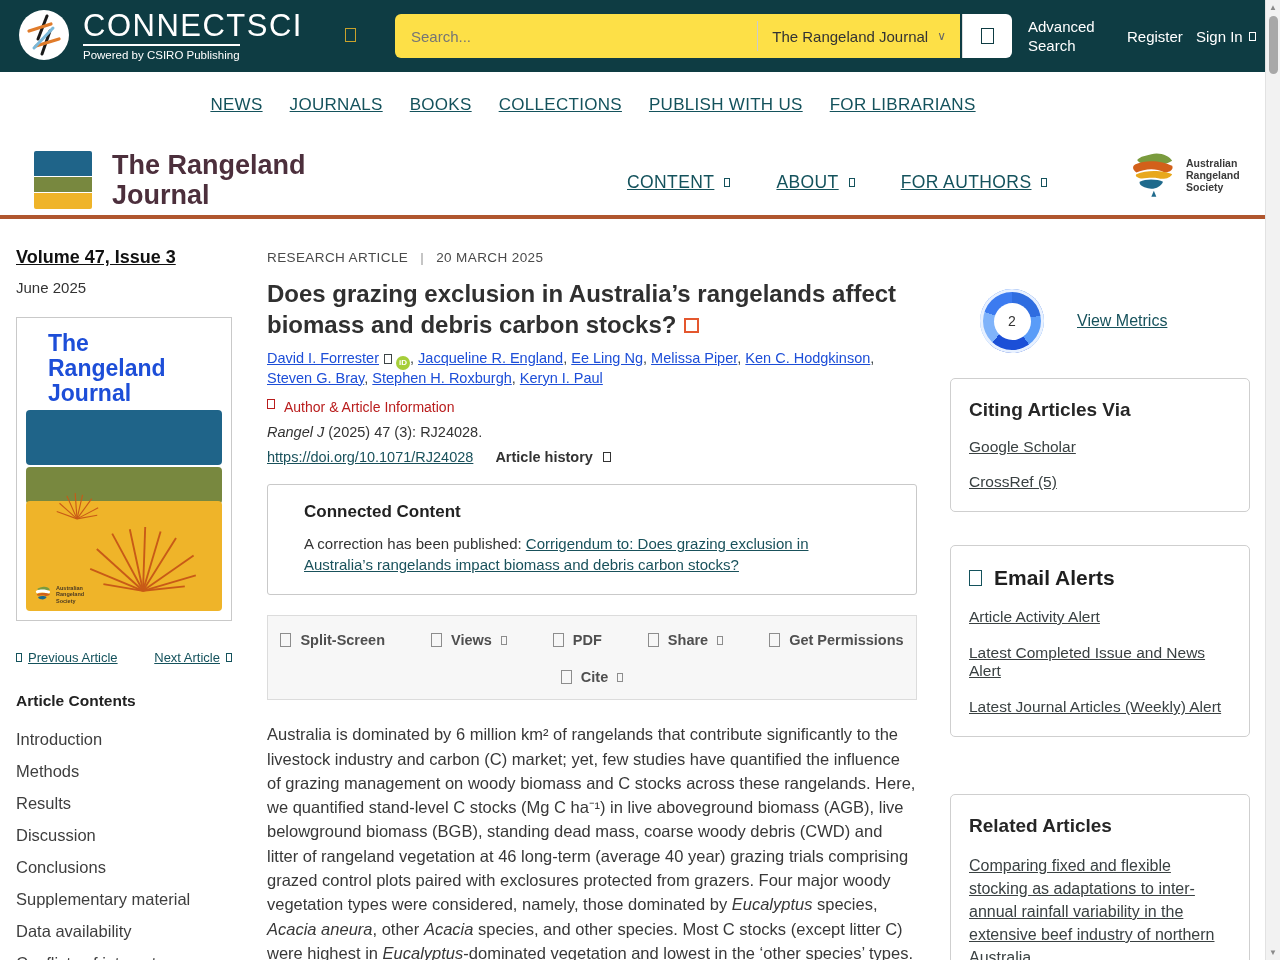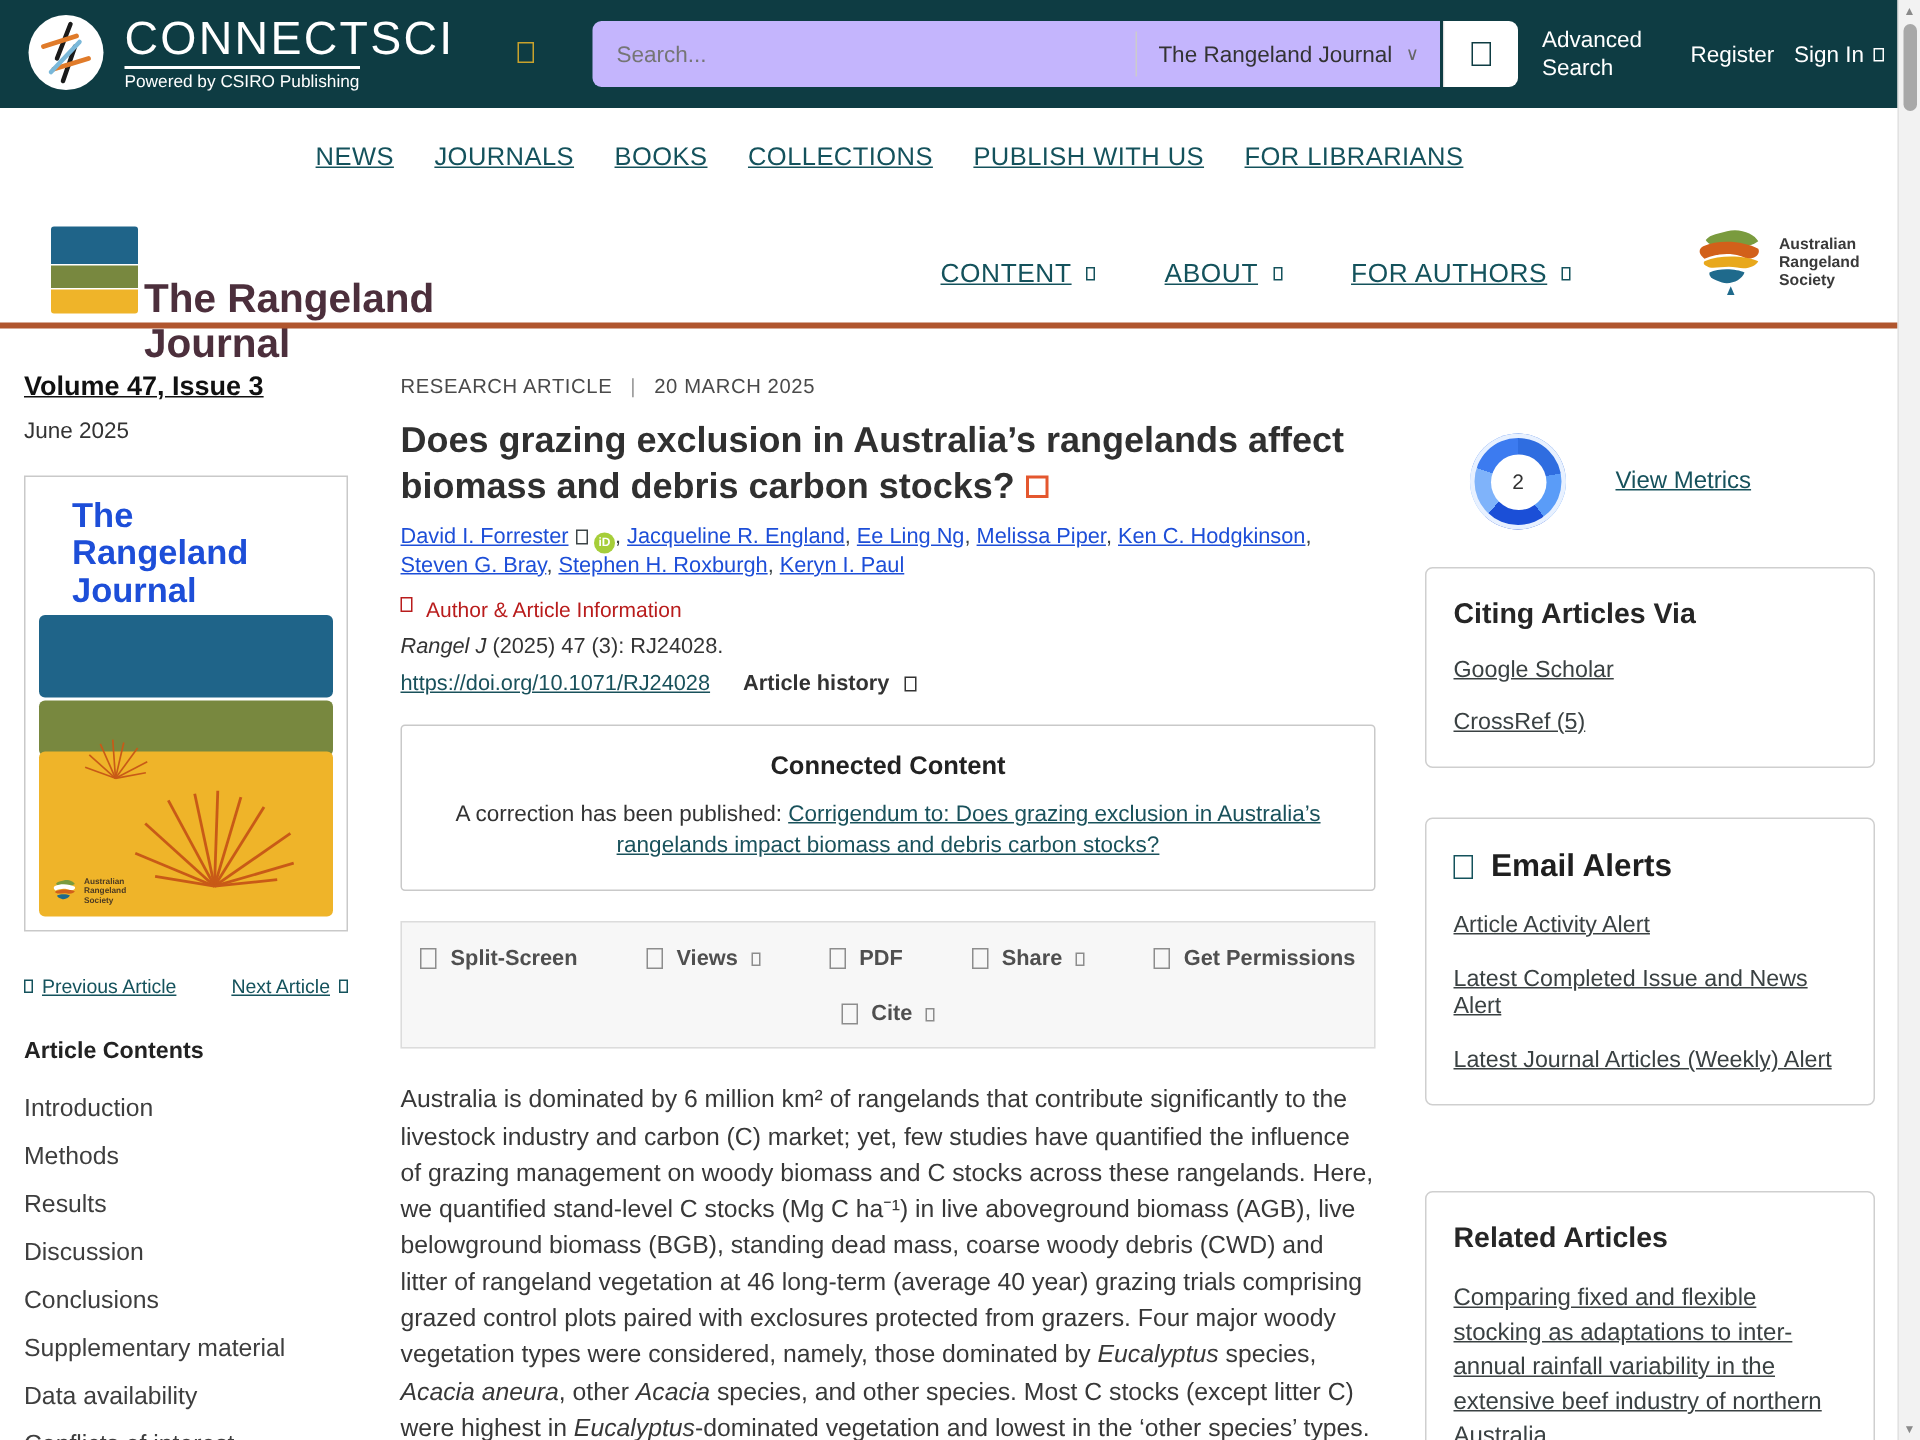--- a/index.html
+++ b/index.html
@@ -14,42 +14,42 @@
 
   
   .header { position:absolute; top:0; left:0; width:1280px; height:72px; background:#0e3c43; }
   .brand { position:absolute; left:18px; top:9px; display:flex; align-items:flex-start; }
   .brand-icon { width:52px; height:52px; }
   .brand-text { margin-left:13px; color:#fff; }
   .brand-name { font-size:31px; letter-spacing:1.5px; line-height:33px; font-weight:normal; }
   .brand-name b { font-weight:normal; }
   .brand-tagline { font-size:11.5px; margin-top:2px; padding-top:3px; border-top:2px solid #fff; width:max-content; }
   .menu-tofu { position:absolute; left:345px; top:28px; color:#c9a22c; }
-  .search-wrap { position:absolute; left:395px; top:14px; width:565px; height:44px; background:#c4b5fd; border-radius:6px 0 0 6px; display:flex; align-items:center; }
+  .search-wrap { position:absolute; left:395px; top:14px; width:565px; height:44px; background:#fde047; border-radius:6px 0 0 6px; display:flex; align-items:center; }
   .search-input { flex:1; height:100%; border:none; outline:none; background:transparent; font-size:15px; color:#333; padding:0 16px; }
   .search-divider { width:1px; height:30px; background:#ccc; }
   .search-scope { padding:0 14px; font-size:15px; color:#333; display:flex; align-items:center; gap:9px; cursor:pointer; white-space:nowrap; }
   .scope-caret { color:#666; font-size:12px; }
   .search-btn { position:absolute; left:962px; top:14px; width:50px; height:44px; background:#fff; border-radius:0 6px 6px 0; border-left:1px solid #ddd; display:flex; align-items:center; justify-content:center; color:#0e3c43; cursor:pointer; }
   .adv-search { position:absolute; left:1028px; top:17px; color:#fff; font-size:15px; line-height:19px; cursor:pointer; }
   .register { position:absolute; left:1127px; top:28px; color:#fff; font-size:15px; }
   .signin { position:absolute; left:1196px; top:28px; color:#fff; font-size:15px; display:flex; align-items:center; gap:6px; }
   .signin .tofu { width:7px; height:9px; border-width:1px; }
 
   
   .nav { position:absolute; top:72px; left:0; width:1186px; height:66px; background:#fff; display:flex; align-items:center; justify-content:center; gap:27px; }
   .nav-link { color:#14525c; font-size:17px; letter-spacing:0.3px; text-decoration:underline; }
 
   
   .banner { position:absolute; top:138px; left:0; width:1266px; height:77px; background:#fff; }
   .banner-logo { position:absolute; left:34px; top:13px; width:58px; height:58px; }
   .bl-blue { height:25px; background:#1f6489; border-radius:2px 2px 0 0; }
   .bl-green { height:15px; background:#78883f; margin-top:1px; }
   .bl-yellow { height:16px; background:#efb429; margin-top:1px; border-radius:0 0 2px 2px; }
-  .banner-title { position:absolute; left:96px; top:12px; font-size:27px; font-weight:bold; color:#4c2f3c; line-height:30px;margin-top:34px; }
+  .banner-title { position:absolute; left:112px; top:12px; font-size:27px; font-weight:bold; color:#4c2f3c; line-height:30px; }
   .banner-menus { position:absolute; left:627px; top:34px; display:flex; gap:46px; }
   .banner-menu { display:flex; align-items:center; gap:10px; color:#14525c; }
   .banner-menu a { color:#14525c; font-size:17.5px; letter-spacing:0.4px; text-decoration:underline; }
   .ars { position:absolute; left:1128px; top:13px; display:flex; align-items:center; gap:8px; }
   .ars-text { font-size:10.5px; line-height:12px; color:#3a3a3a; font-weight:bold; }
   .rule { position:absolute; top:215px; left:0; width:1280px; height:4px; background:#b0562e; }
 
   
   .left-col { position:absolute; left:16px; top:247px; width:218px; }
   .volume { font-size:18px; font-weight:bold; color:#111; text-decoration:underline; display:inline-block; }
@@ -81,21 +81,21 @@
   .author-link { color:#1d4ed8; text-decoration:underline; }
   .authors .tofu { width:8px; height:10px; border-width:1.2px; margin-left:5px; color:#3c4446; }
   .orcid { display:inline-flex; width:14px; height:14px; border-radius:50%; background:#a6ce39; color:#fff; font-size:8px; font-weight:bold; align-items:center; justify-content:center; margin-left:4px; vertical-align:-2px; }
   .info-row { margin-top:12px; font-size:14px; color:#b91c1c; display:flex; align-items:flex-start; gap:9px; cursor:pointer; }
   .info-row .tofu { width:8px; height:10px; border-width:1.2px; }
   .citation { margin-top:9px; font-size:14.5px; color:#333; }
   .doi-row { margin-top:9px; font-size:14.5px; display:flex; align-items:center; }
   .doi-link { color:#19515b; text-decoration:underline; }
   .history { font-weight:bold; color:#333; margin-left:22px; }
   .history-tofu { width:8px; height:10px; border-width:1.2px; margin-left:10px; color:#333; }
-  .connected { margin-top:19px; border:1px solid #c9c9c9; border-radius:3px; padding:17px 20px 19px;text-align:center; }
+  .connected { margin-top:19px; border:1px solid #c9c9c9; border-radius:3px; padding:17px 36px 19px; }
   .connected-title { font-size:17px; font-weight:bold; color:#222; }
   .connected-body { margin-top:11px; font-size:15px; line-height:21px; color:#333; }
   .connected-link { color:#19515b; text-decoration:underline; }
   .toolbar { margin-top:20px; background:#f7f7f7; border:1px solid #dcdcdc; padding:16px 10px 14px; }
   .toolbar-row { display:flex; justify-content:center; align-items:center; gap:46px; }
   .toolbar-row.r2 { margin-top:21px; }
   .tb-btn { display:flex; align-items:center; gap:9px; cursor:pointer; color:#8d8d8d; }
   .tb-label { font-size:14.5px; font-weight:bold; color:#4f4f4f; }
   .abstract { margin-top:22px; font-size:16.5px; line-height:24.3px; color:#383838; }
   .it { font-style:italic;margin-top:24px; }

